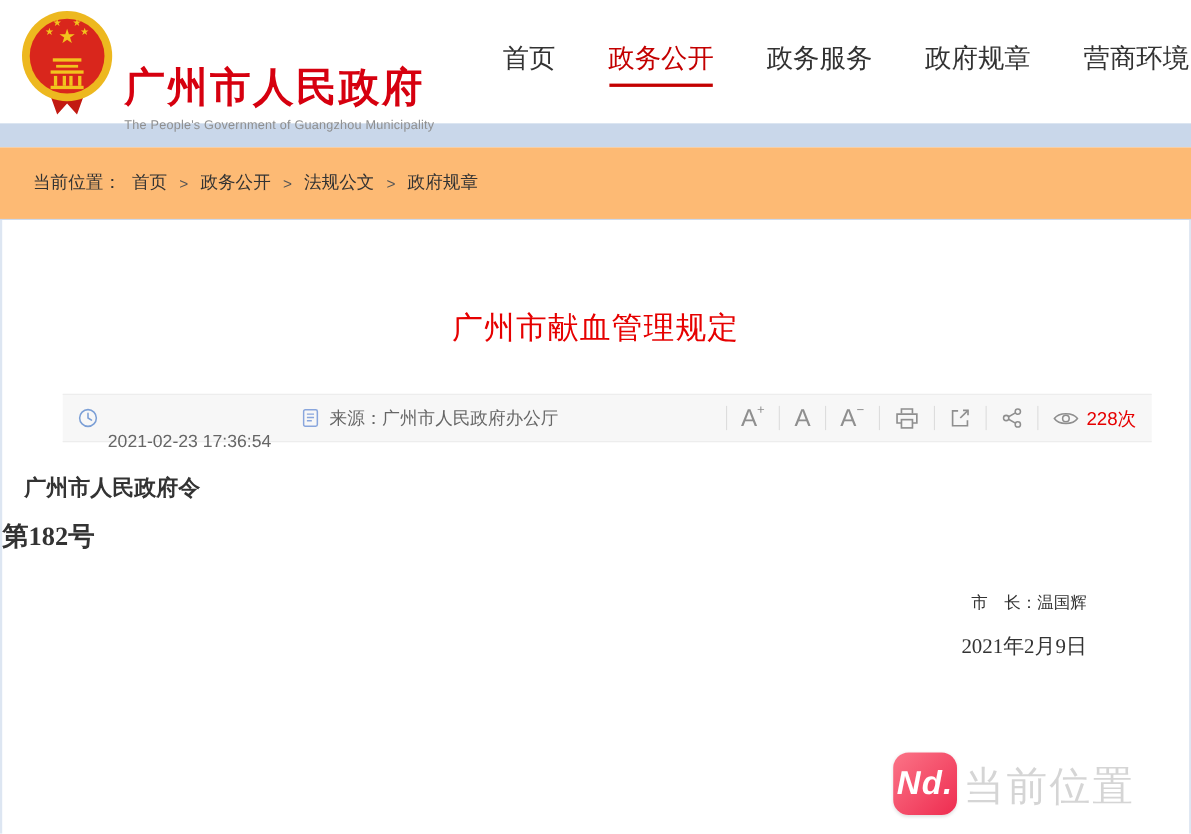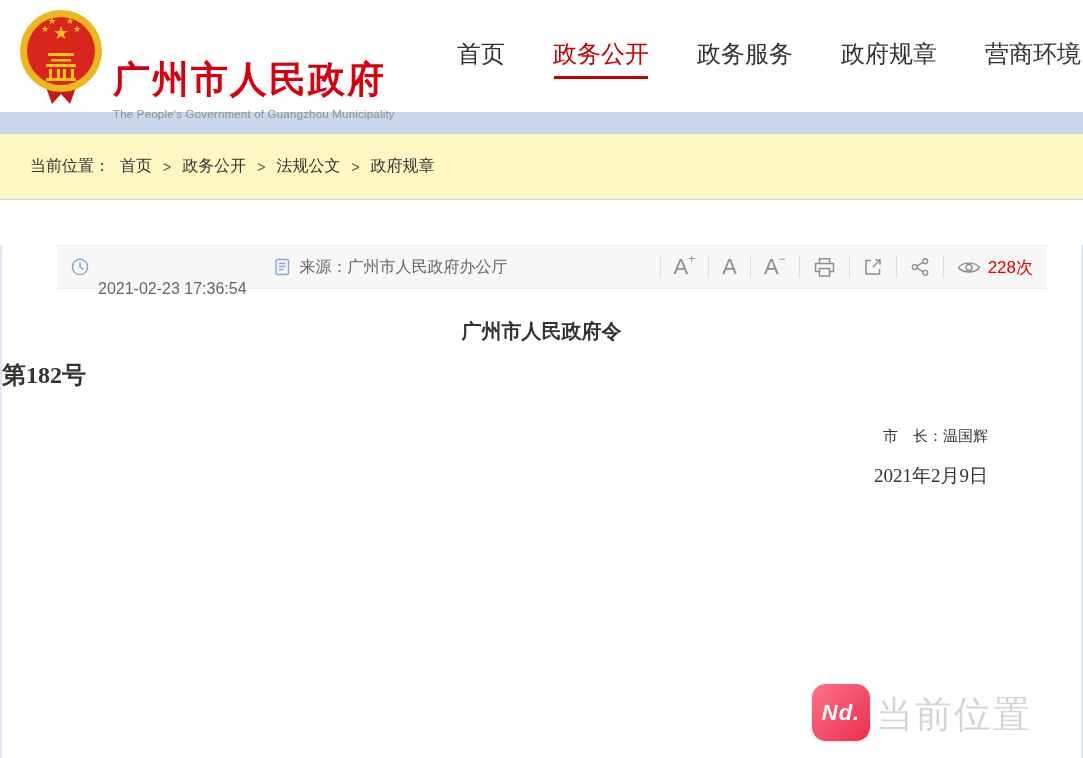--- a/index.html
+++ b/index.html
@@ -13,21 +13,21 @@
   .site-block { position:absolute; left:113px; top:18px; cursor:pointer;margin-top:39px; }
   .site-name { font-size:37px; font-weight:bold; color:#d6000f; letter-spacing:2px; line-height:46px; }
   .site-name-en { margin-top:5px; font-size:11.5px; color:#8f8f8f; letter-spacing:0.2px; }
   .main-nav { position:absolute; left:457px; top:0; height:112px; display:flex; align-items:center; gap:48px; }
   .nav-item { position:relative; height:112px; line-height:108px; font-size:24px; color:#333; cursor:pointer; white-space:nowrap; }
   .nav-item.active { color:#c30000; }
   .nav-underline { position:absolute; left:1px; right:1px; bottom:33px; height:3px; background:#c30000; }
 
   
   .band { height:22px; background:#c9d7ea; }
-  .breadcrumb-bar { height:66px; background:#fef9c3; border-bottom:1px solid #ccd9ec;
+  .breadcrumb-bar { height:66px; background:#fdba74; border-bottom:1px solid #ccd9ec;
     display:flex; align-items:center; padding-left:30px; font-size:16px; color:#333; }
   .bc-prefix { margin-right:10px; }
   .bc-link { color:#333; cursor:pointer; text-decoration:none; }
   .bc-sep { margin:0 11px; color:#555; font-size:14px; }
 
   
   .panel { position:relative; height:558px; background:#fff;
     border-left:2px solid #dde6f2; border-right:2px solid #dde6f2; }
   .doc-title { padding-top:83px; text-align:center; font-size:28px; font-weight:500;
     color:#e60000; line-height:30px; letter-spacing:1px; }
@@ -42,31 +42,31 @@
   .tool-sep { width:1px; height:22px; background:#ddd; margin:0 13px; }
   .tool-btn { background:none; border:none; padding:0; cursor:pointer; color:#8f8f8f;
     font-family:inherit; display:flex; align-items:flex-start; line-height:1; }
   .font-btn { font-size:22px; }
   .font-btn sup { font-size:12px; margin-top:-3px; }
   .icon-btn svg { display:block; }
   .view-group { display:flex; align-items:center; gap:7px; }
   .view-count { color:#e60000; font-size:17px; }
 
   .doc-body { font-family:"Liberation Serif","DejaVu Serif",serif; color:#333; }
-  .decree-heading { margin-top:28px; text-align:center; font-size:20px; font-weight:bold; line-height:28px; }
+  .decree-heading { margin-top:28px; font-size:20px; font-weight:bold; line-height:28px;padding-left:20px; }
   .decree-number { margin-top:16px; text-align:left; font-size:24px; font-weight:bold; line-height:28px; }
   .doc-paragraph { margin:40px 0 0 55px; width:885px; font-size:19px; line-height:42px; text-indent:2em; }
   .sig-role { margin:36px 93px 0 0; text-align:right; font-size:15px; line-height:22px; }
   .sig-date { margin:18px 93px 0 0; text-align:right; font-size:19px; line-height:22px; }
 
   
   .wm-logo { position:absolute; left:812px; top:684px; width:58px; height:57px; border-radius:14px;
     background:linear-gradient(135deg,#fb7487,#ee2c50); display:flex; align-items:center;
     justify-content:center; z-index:6; box-shadow:0 1px 3px rgba(0,0,0,.12); }
-  .wm-logo span { color:#fff; font-size:22px; font-style:italic; font-weight:bold; letter-spacing:1px; }
+  .wm-logo span { color:#fff; font-size:30px; font-style:italic; font-weight:bold; letter-spacing:1px; }
   .wm-text { position:absolute; left:876px; top:690px; font-size:37px; letter-spacing:2px;
     color:rgba(178,178,178,0.55); white-space:nowrap; z-index:5; pointer-events:none; }
 </style>
 </head>
 <body>
 
 <div class="page">
 
   <header class="site-header">
     <div class="emblem">
@@ -112,20 +112,21 @@
     <a class="bc-link">首页</a>
     <span class="bc-sep">&gt;</span>
     <a class="bc-link">政务公开</a>
     <span class="bc-sep">&gt;</span>
     <a class="bc-link">法规公文</a>
     <span class="bc-sep">&gt;</span>
     <a class="bc-link">政府规章</a>
   </div>
 
   <main class="panel">
+    <h1 class="doc-title">广州市献血管理规定</h1>
 
     <div class="meta-bar">
       <span class="m-icon">
         <svg width="18" height="18" viewBox="0 0 18 18">
           <circle cx="9" cy="9" r="7.6" fill="none" stroke="#7b9fd6" stroke-width="1.4"></circle>
           <path d="M9 4.8 V9 L12.2 11" fill="none" stroke="#7b9fd6" stroke-width="1.4" stroke-linecap="round"></path>
         </svg>
       </span>
       <span class="m-text m-time">2021-02-23 17:36:54</span>
       <span class="m-icon">

